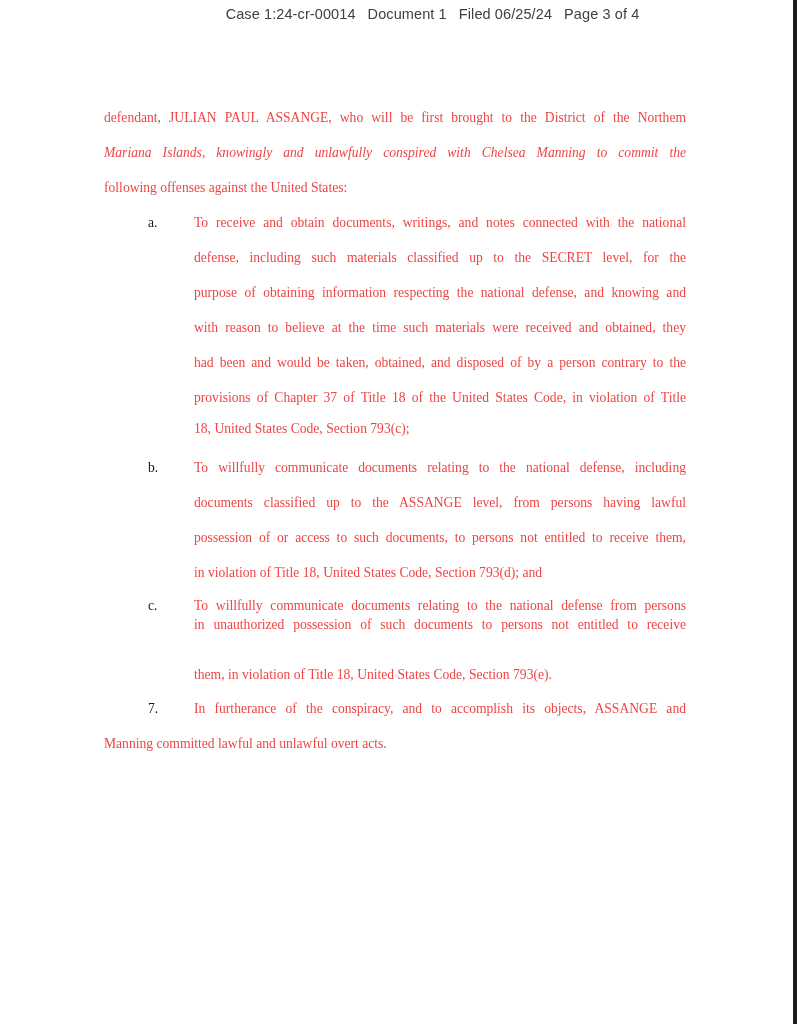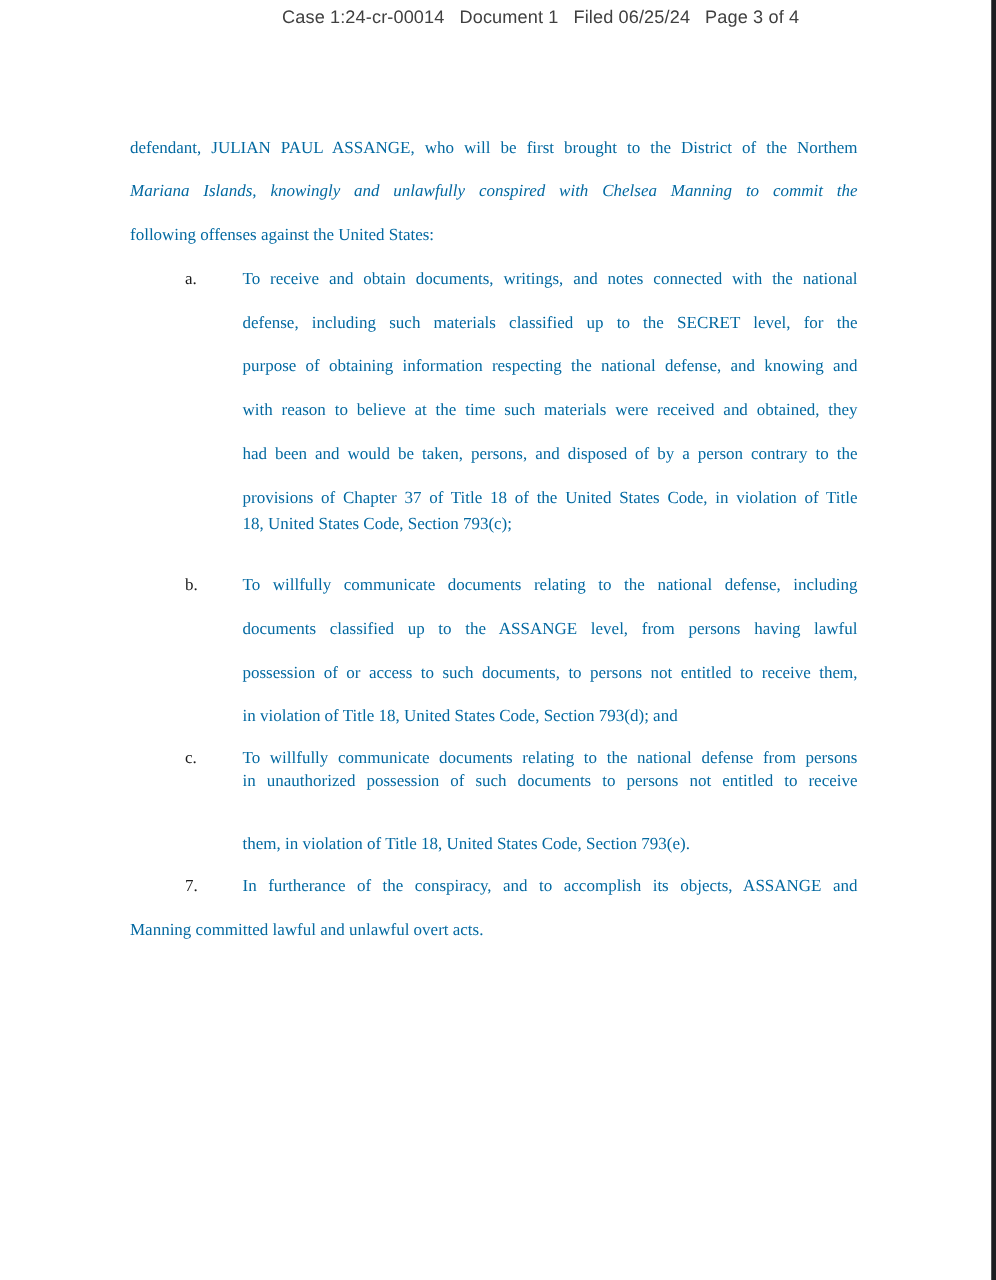--- a/index.html
+++ b/index.html
@@ -40,21 +40,21 @@
       color: #404040;
       white-space: pre;
       letter-spacing: 0.1px;
       padding-left: 36px;
     }
     .ecf-header span { margin: 0 6px; }
     .body-text {
       position: absolute;
       font-family: "Liberation Serif", serif;
       font-size: 13.6px;
-      color: #0369a1;
+      color: #ef4444;
       white-space: nowrap;
     }
     .line {
       position: absolute;
       white-space: nowrap;
     }
     .justify {
       text-align: justify;
       text-align-last: justify;
     }
@@ -77,23 +77,23 @@
     <div class="body-text line justify" style="left:104px; top:145px; width:582px;font-style:italic;">Mariana Islands, knowingly and unlawfully conspired with Chelsea Manning to commit the</div>
     <div class="body-text line" style="left:104px; top:180px;">following offenses against the United States:</div>
   </div>
 
   <div>
     <div class="marker" style="left:148px; top:215px;">a.</div>
     <div class="body-text line justify" style="left:194px; top:215px; width:492px;">To receive and obtain documents, writings, and notes connected with the national</div>
     <div class="body-text line justify" style="left:194px; top:250px; width:492px;">defense, including such materials classified up to the SECRET level, for the</div>
     <div class="body-text line justify" style="left:194px; top:285px; width:492px;">purpose of obtaining information respecting the national defense, and knowing and</div>
     <div class="body-text line justify" style="left:194px; top:320px; width:492px;">with reason to believe at the time such materials were received and obtained, they</div>
-    <div class="body-text line justify" style="left:194px; top:355px; width:492px;">had been and would be taken, persons, and disposed of by a person contrary to the</div>
+    <div class="body-text line justify" style="left:194px; top:355px; width:492px;">had been and would be taken, obtained, and disposed of by a person contrary to the</div>
     <div class="body-text line justify" style="left:194px; top:390px; width:492px;">provisions of Chapter 37 of Title 18 of the United States Code, in violation of Title</div>
-    <div class="body-text line" style="left:194px; top:411px;">18, United States Code, Section 793(c);</div>
+    <div class="body-text line" style="left:194px; top:421px;">18, United States Code, Section 793(c);</div>
   </div>
 
   <div>
     <div class="marker" style="left:148px; top:460px;">b.</div>
     <div class="body-text line justify" style="left:194px; top:460px; width:492px;">To willfully communicate documents relating to the national defense, including</div>
     <div class="body-text line justify" style="left:194px; top:495px; width:492px;">documents classified up to the ASSANGE level, from persons having lawful</div>
     <div class="body-text line justify" style="left:194px; top:530px; width:492px;">possession of or access to such documents, to persons not entitled to receive them,</div>
     <div class="body-text line" style="left:194px; top:565px;">in violation of Title 18, United States Code, Section 793(d); and</div>
   </div>
 

